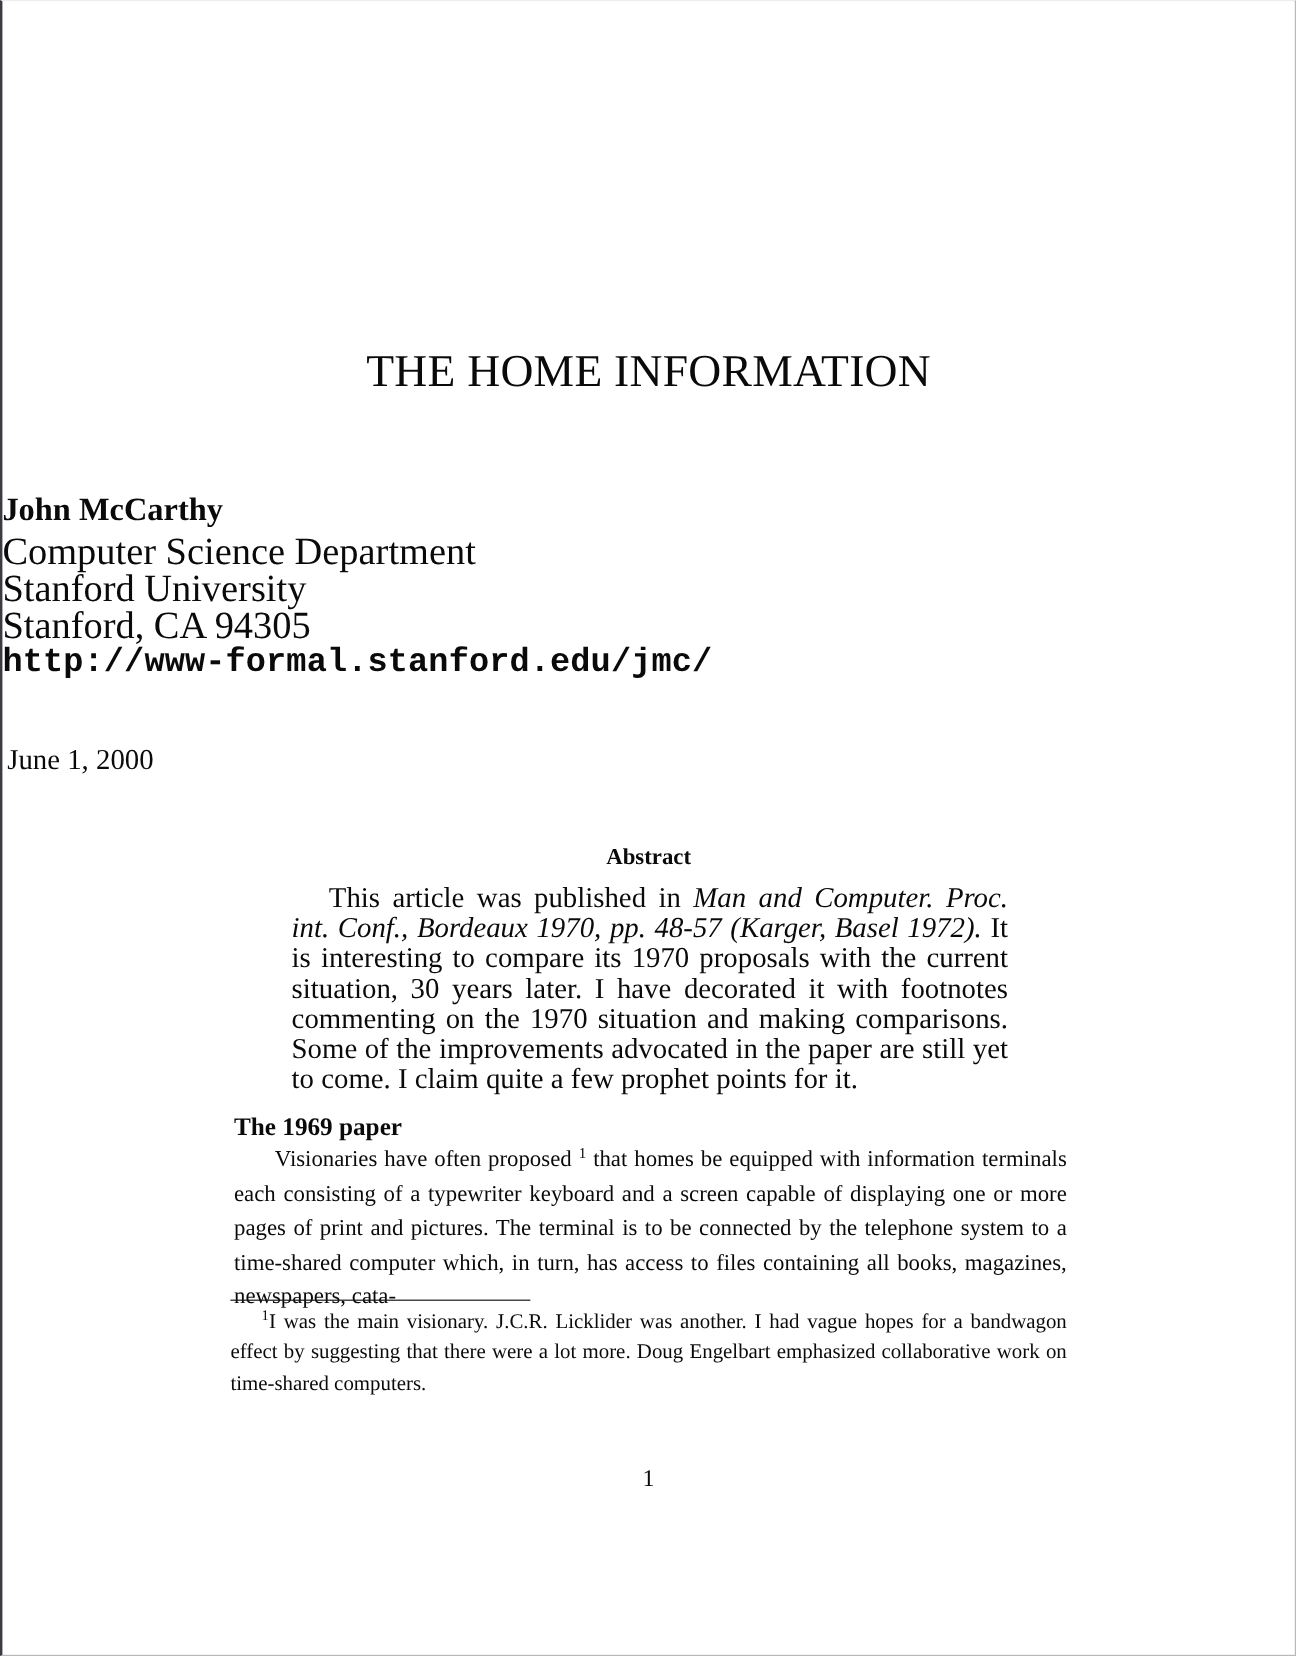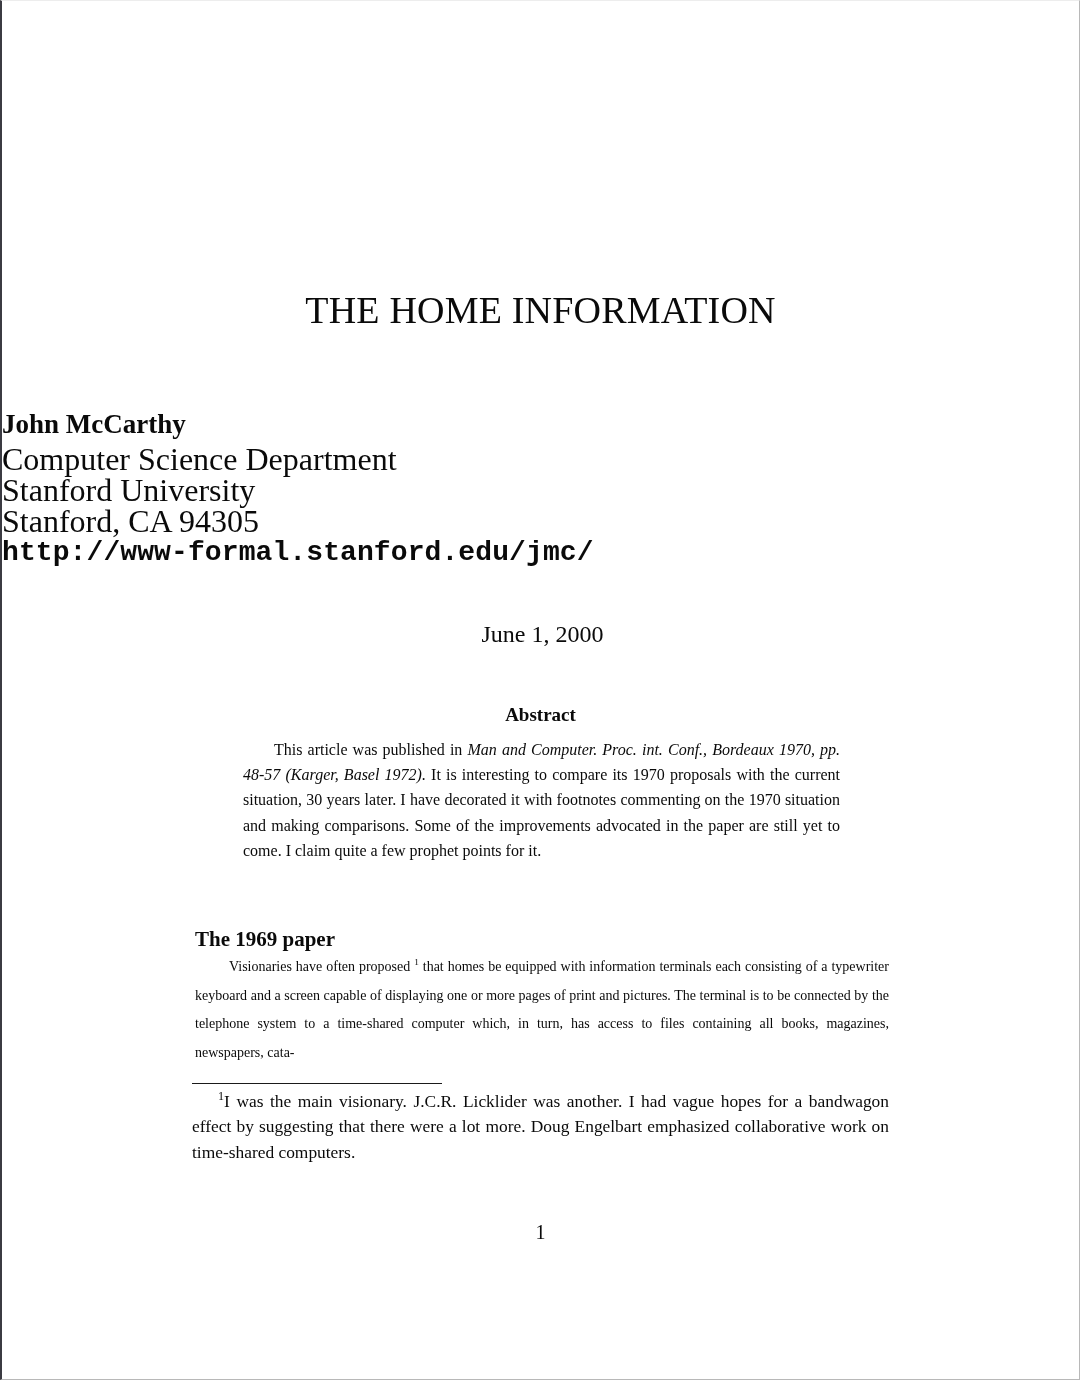--- a/index.html
+++ b/index.html
@@ -74,21 +74,21 @@
     font-size: 28px;
     font-weight: bold;
     letter-spacing: 0.1px;
   }
 
   .doc-date {
     position: absolute;
     left: 4px;
     right: 0;
     top: 618px;
-    text-align: center;
+    text-align: left;
     font-size: 24px;
     line-height: 31px;
   }
 
   
   .abstract-heading {
     position: absolute;
     left: 0;
     right: 0;
     top: 701px;
@@ -96,21 +96,21 @@
     font-size: 19px;
     font-weight: bold;
     line-height: 25px;
   }
 
   .abstract-body {
     position: absolute;
     left: 241px;
     width: 597px;
     top: 736px;
-    font-size: 16px;
+    font-size: 24px;
     line-height: 25.2px;
     text-align: justify;
     text-justify: inter-word;
     text-indent: 31px;
     hyphens: manual;
   }
   .abstract-body i {
     font-style: italic;
   }
 
@@ -122,21 +122,21 @@
     font-size: 21px;
     font-weight: bold;
     line-height: 27px;
   }
 
   .body-para {
     position: absolute;
     left: 193px;
     width: 694px;
     top: 952px;
-    font-size: 14px;
+    font-size: 19px;
     line-height: 28.6px;
     text-align: justify;
     text-justify: inter-word;
     text-indent: 34px;
     hyphens: manual;
   }
   .body-para sup {
     font-size: 0.66em;
     vertical-align: super;
     line-height: 0;

